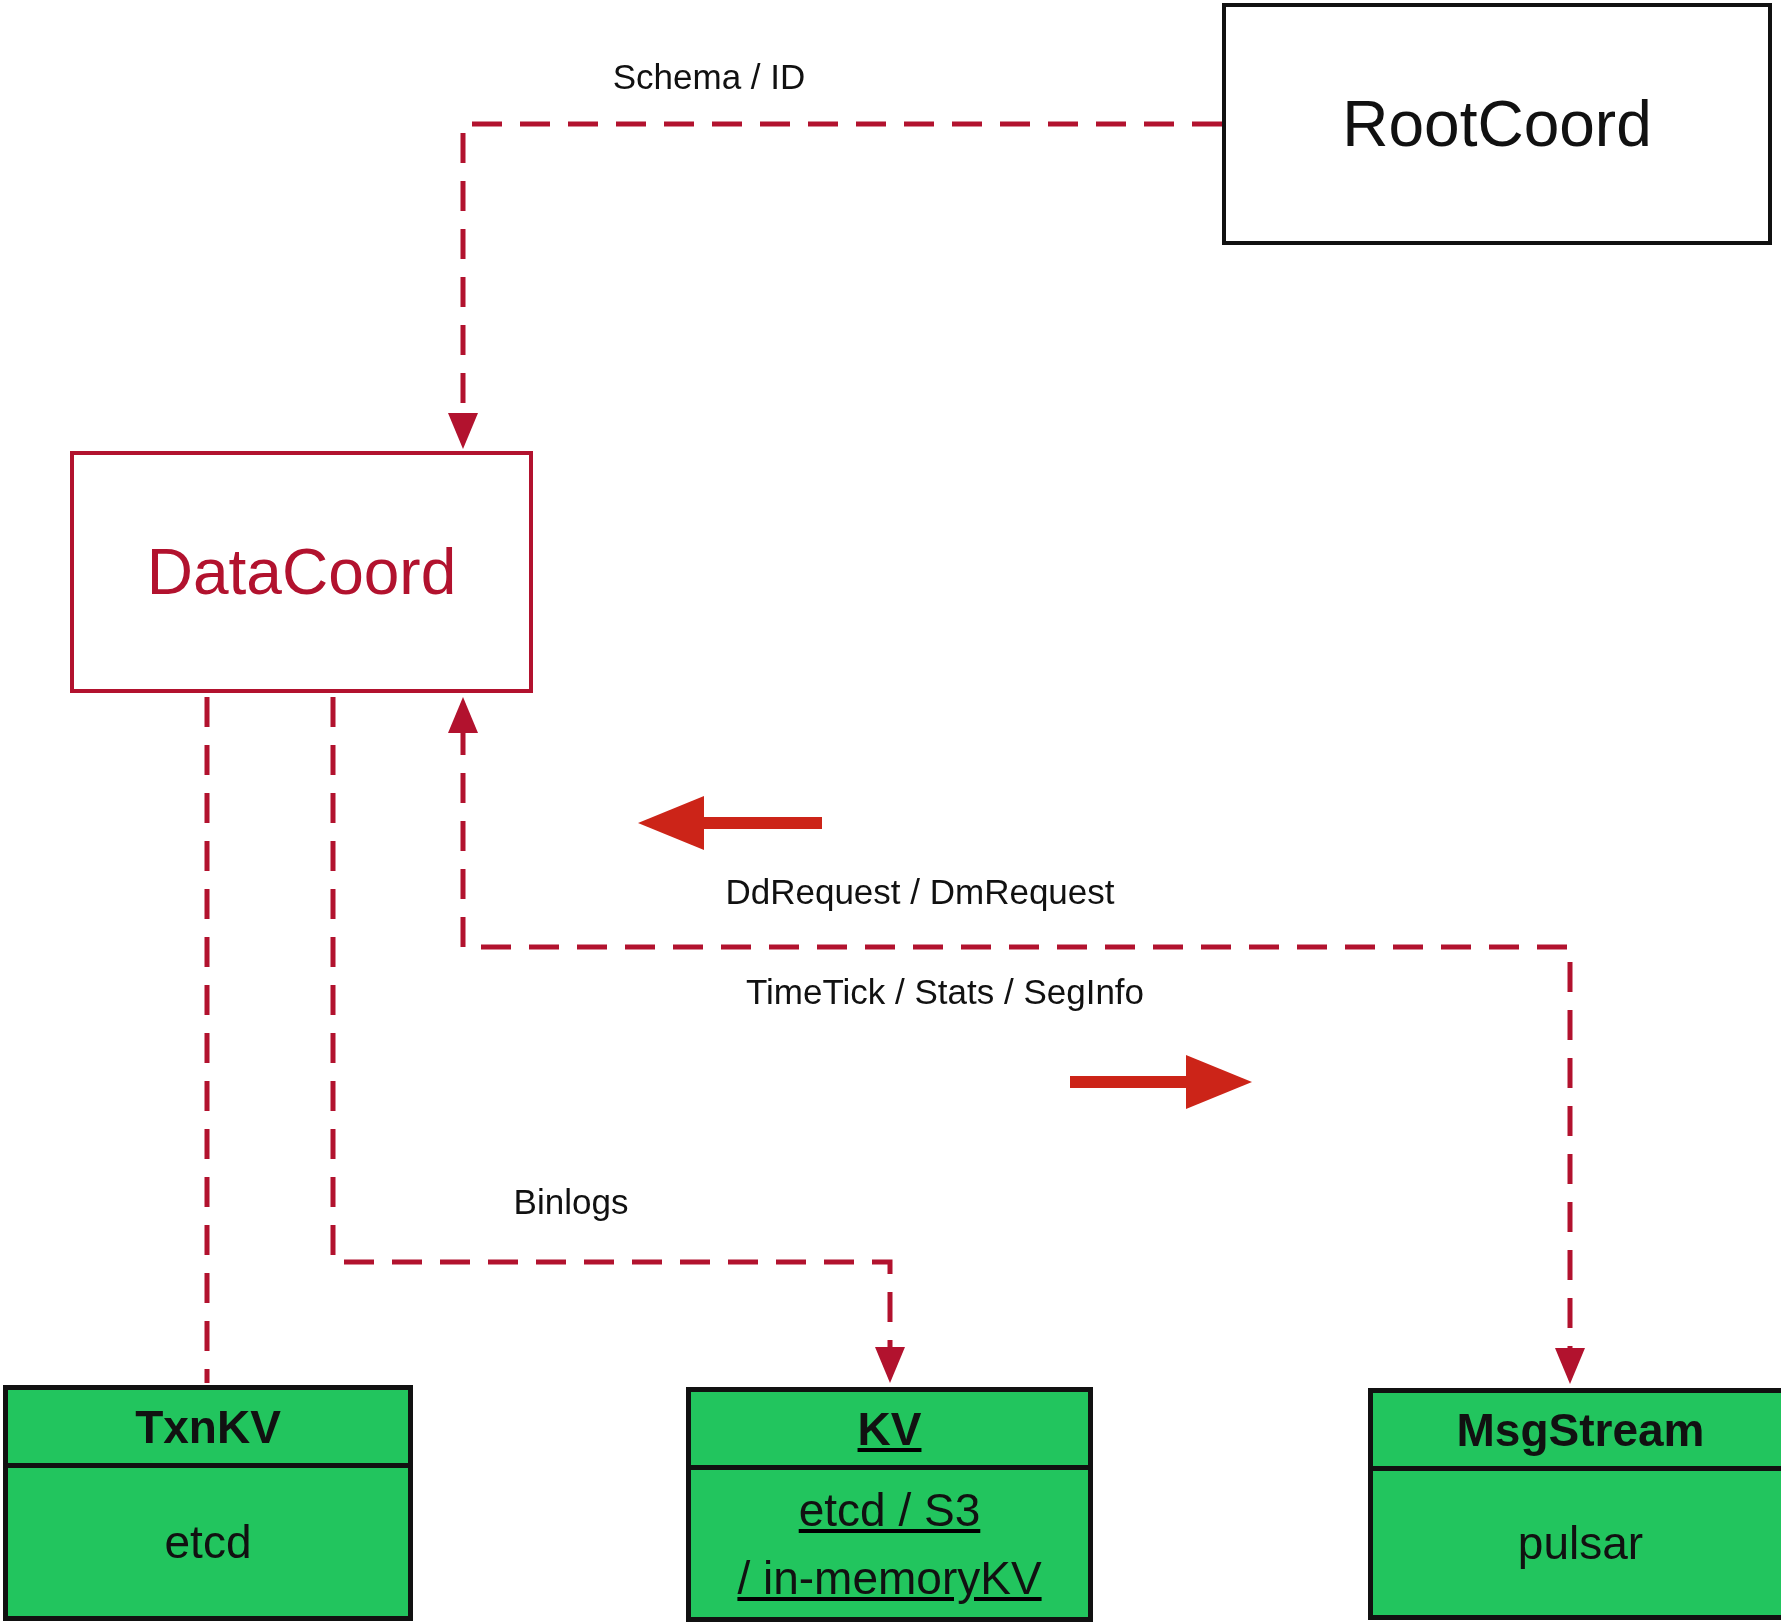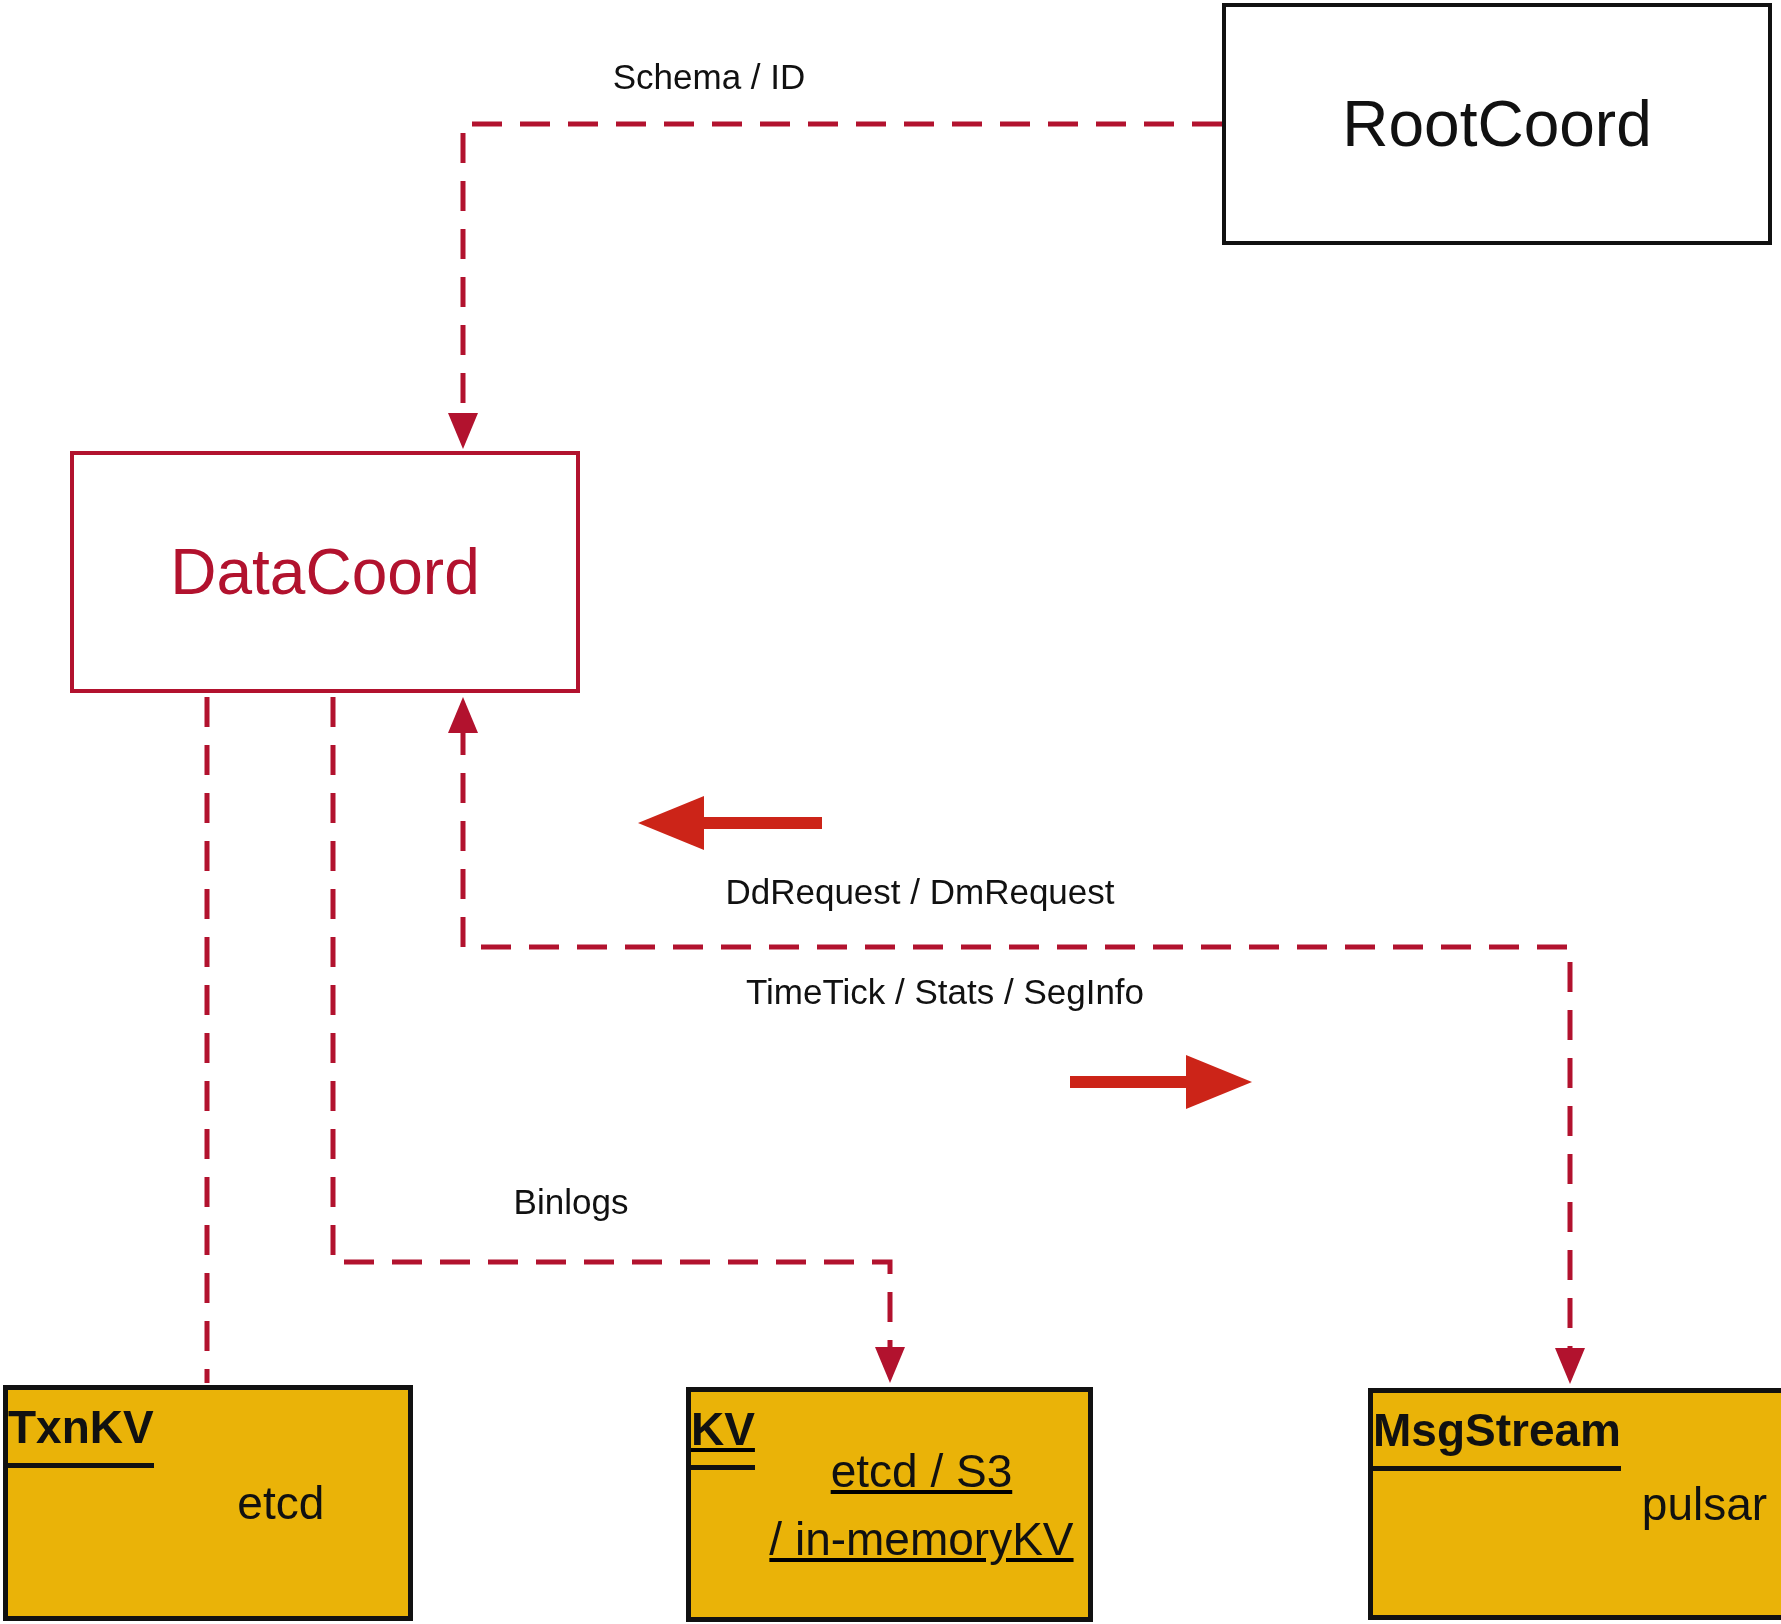--- a/index.html
+++ b/index.html
@@ -36,32 +36,32 @@
     color: #111111;
     white-space: nowrap;
   }
   #node-rootcoord {
     left: 1222px; top: 3px;
     width: 550px; height: 242px;
     border: 4px solid #111111;
   }
   #node-datacoord {
     left: 70px; top: 451px;
-    width: 510px; height: 242px;
+    width: 463px; height: 242px;
     border: 4px solid #b2122e;
   }
   #node-datacoord .big-label { color: #b2122e; }
 
   .store-box {
     position: absolute;
     box-sizing: border-box;
     border: 5px solid #111111;
-    background: #eab308;
+    background: #22c55e;
     display: flex;
-    flex-direction: row;
+    flex-direction: column;
   }
   .store-header {
     height: 73px;
     flex: 0 0 auto;
     border-bottom: 5px solid #111111;
     display: flex;
     align-items: center;
     justify-content: center;
     font-size: 46px;
     font-weight: 700;

